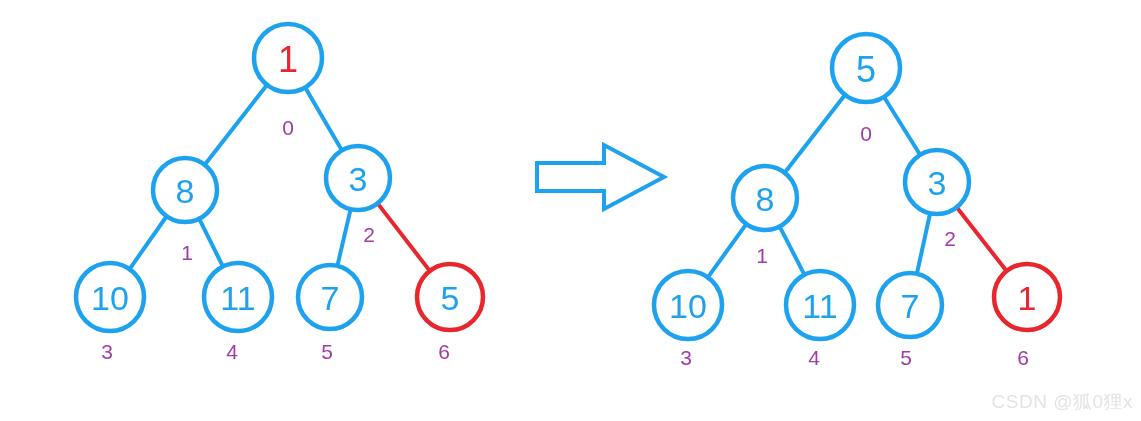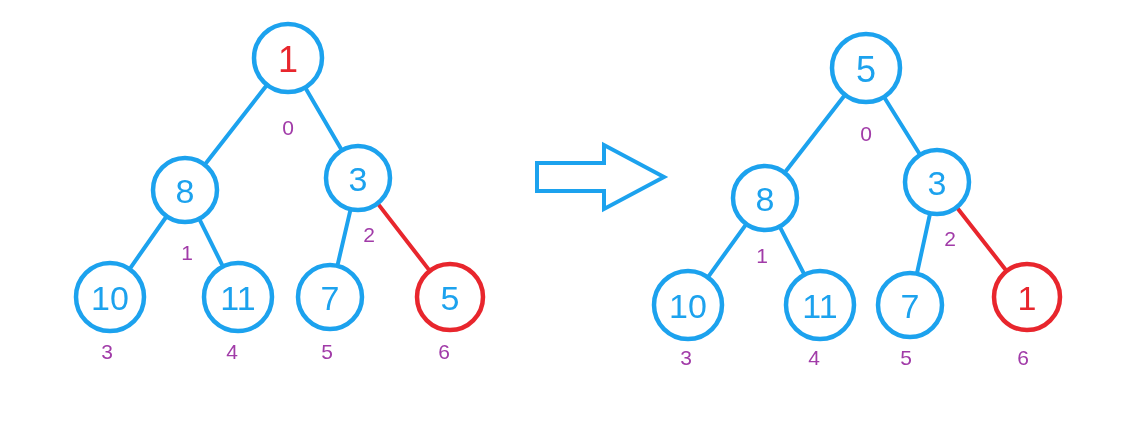--- a/index.html
+++ b/index.html
@@ -144,13 +144,14 @@
           <text x="1027" y="298" class="node-text" font-size="34" fill="#E8262D">1</text>
           <text x="1023" y="357" class="idx-text" font-size="21" fill="#A13BA8">6</text>
         </g>
       </g>
 
     <g>
       <path id="transition-arrow" d="M 537 163 L 604 163 L 604 145 L 664 177 L 604 209 L 604 191 L 537 191 Z" fill="none" stroke="#1CA2EE" stroke-width="4" stroke-linejoin="miter" stroke-linecap="butt"></path>
     </g>
   </svg>
 
+  <div class="watermark">CSDN @狐0狸x</div>
 </div>
 
 </body></html>

